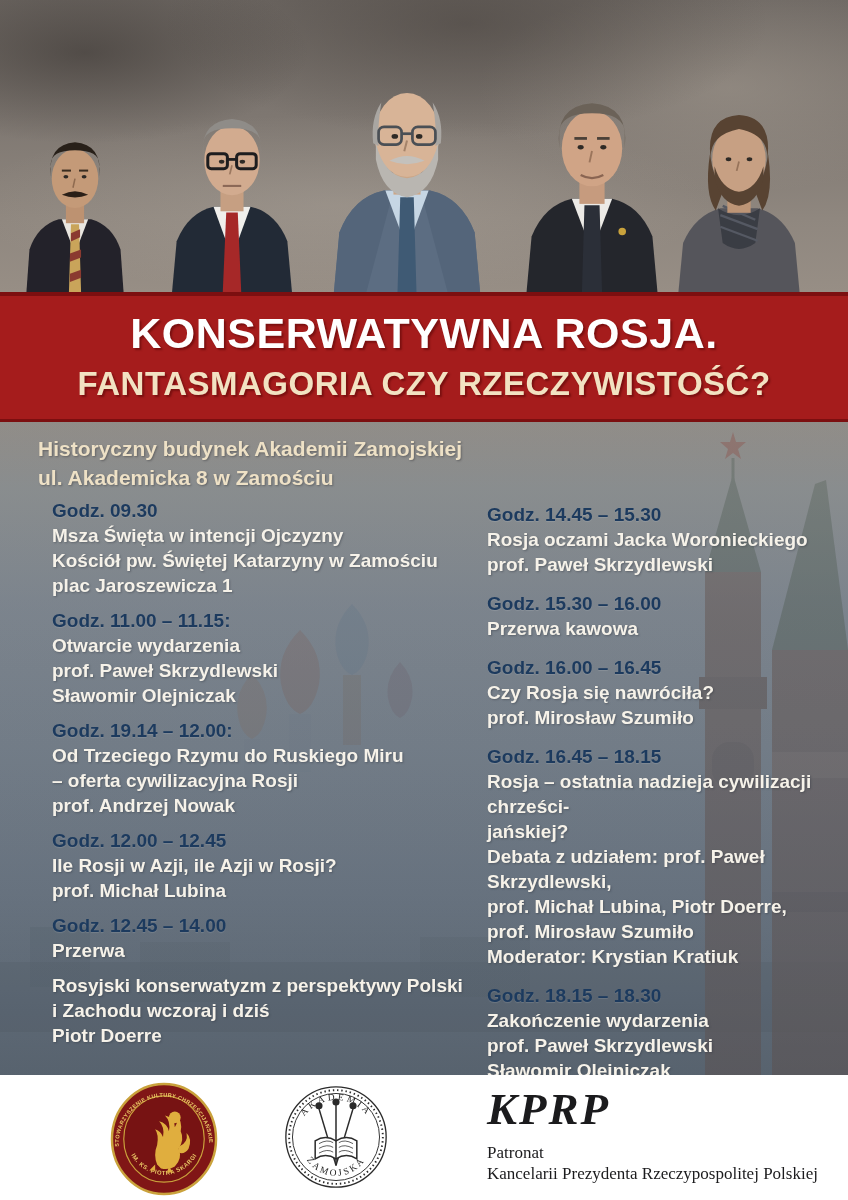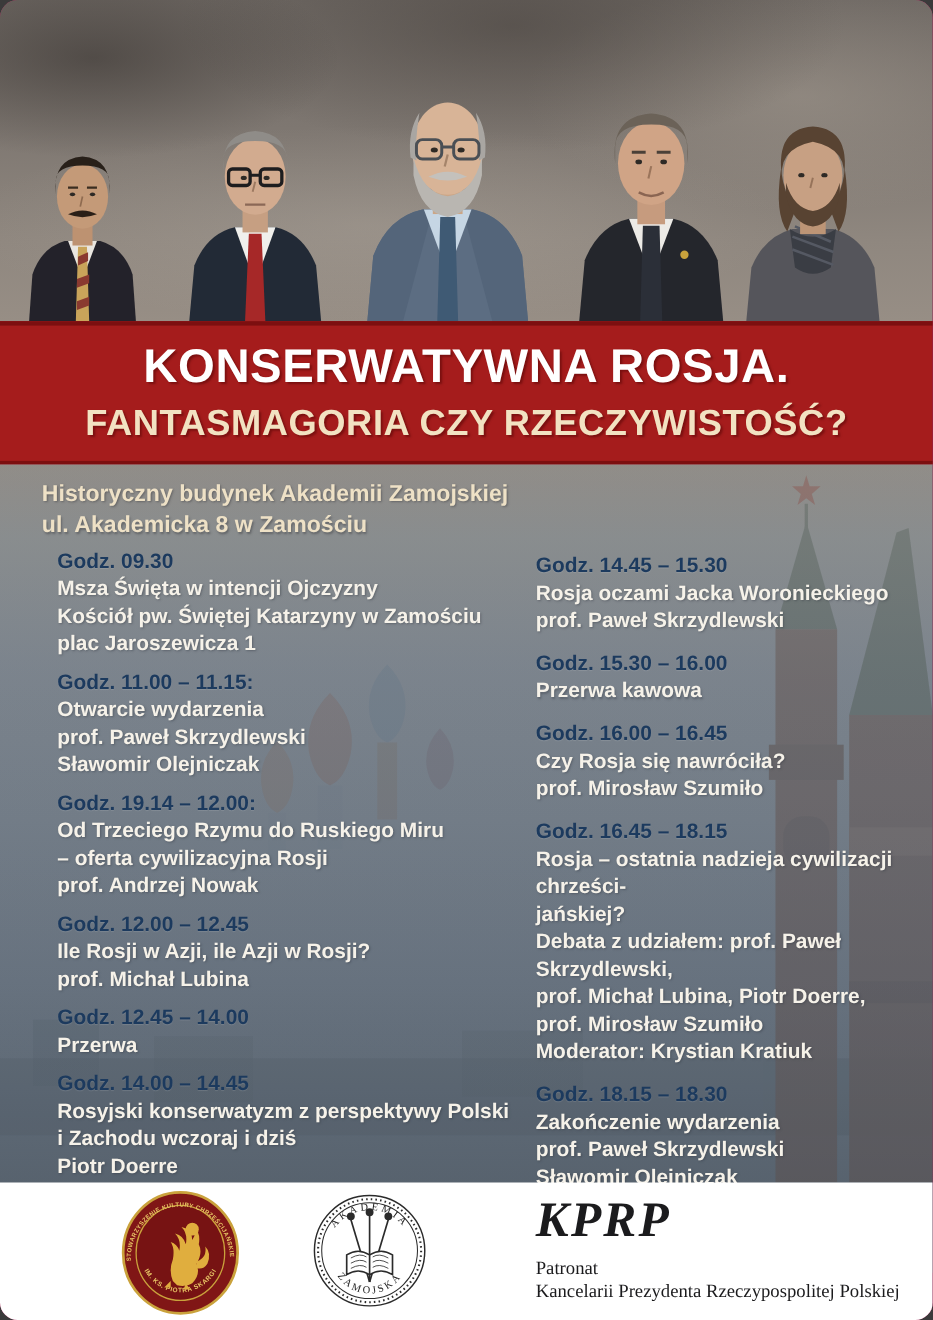--- a/index.html
+++ b/index.html
@@ -1,20 +1,19 @@
 <!DOCTYPE html>
 <html><head>
 <meta charset="utf-8">
 <style>
   html,body { margin:0; padding:0; background:#3a3a3a; }
   .poster {
     position:relative; width:848px; height:1200px; margin:0 auto;
-    overflow:hidden; background:#be185d;
+    overflow:hidden; background:#5eead4;
     font-family:"Liberation Sans", sans-serif;
-    border-radius:16px;
   }
 
   
   .photos {
     position:absolute; top:0; left:0; width:848px; height:292px;
     background:
       radial-gradient(ellipse 320px 130px at 10% 18%, rgba(52,47,44,0.55), transparent 70%),
       radial-gradient(ellipse 420px 160px at 55% 8%, rgba(66,60,56,0.50), transparent 72%),
       radial-gradient(ellipse 360px 150px at 86% 30%, rgba(168,159,148,0.45), transparent 70%),
       radial-gradient(ellipse 500px 120px at 40% 70%, rgba(190,182,172,0.25), transparent 75%),
@@ -255,21 +254,20 @@
     <div class="sched-body">Ile Rosji w Azji, ile Azji w Rosji?
 prof. Michał Lubina</div>
   </div>
 
   <div class="sched-item">
     <div class="sched-time">Godz. 12.45 – 14.00</div>
     <div class="sched-body">Przerwa</div>
   </div>
 
   <div class="sched-item">
-    <div class="sched-time">Godz. 14.00 – 14.45</div>
     <div class="sched-body">Rosyjski konserwatyzm z perspektywy Polski
 i Zachodu wczoraj i dziś
 Piotr Doerre</div>
   </div>
 </div>
     <div class="col col-right">
   <div class="sched-item">
     <div class="sched-time">Godz. 14.45 – 15.30</div>
     <div class="sched-body">Rosja oczami Jacka Woronieckiego
 prof. Paweł Skrzydlewski</div>

